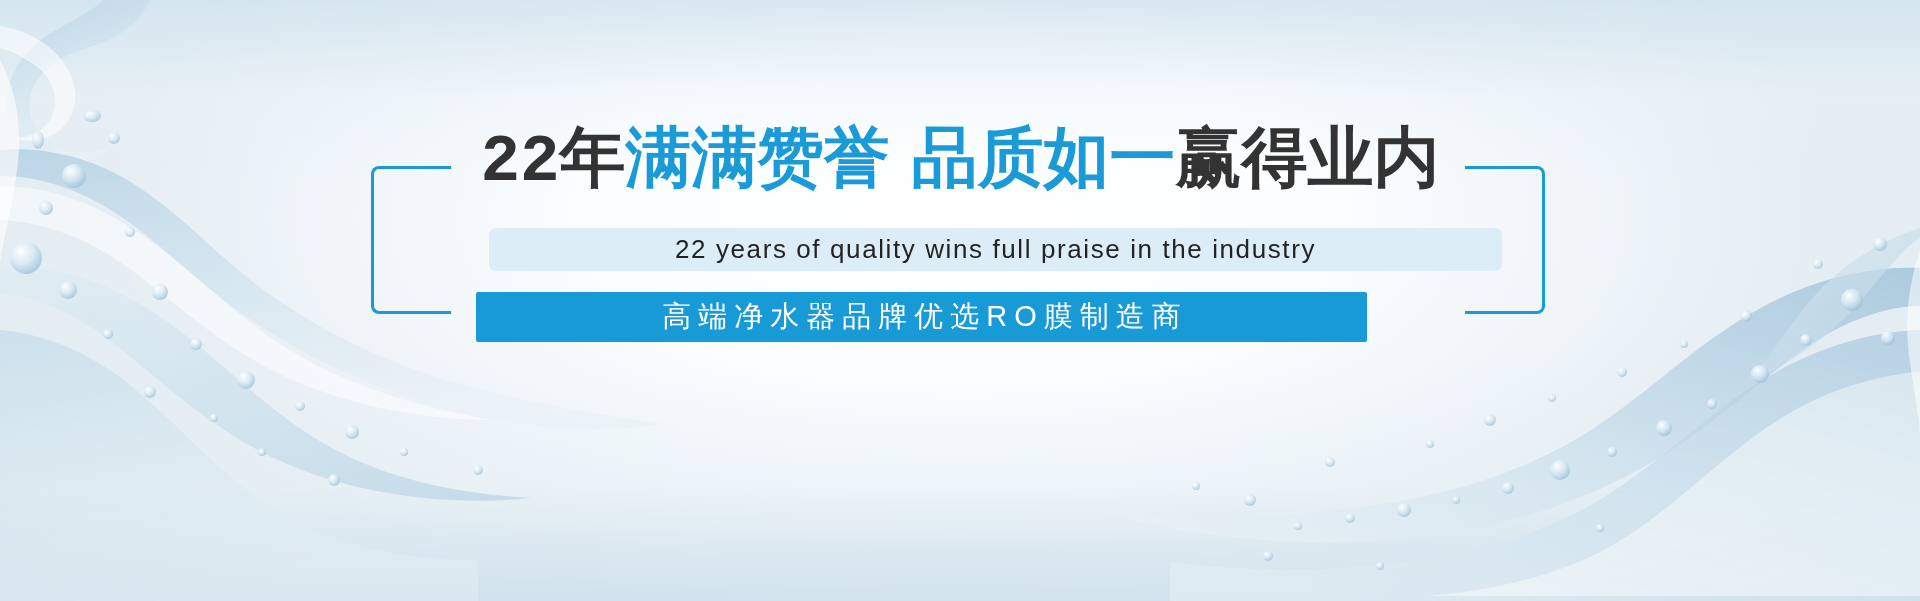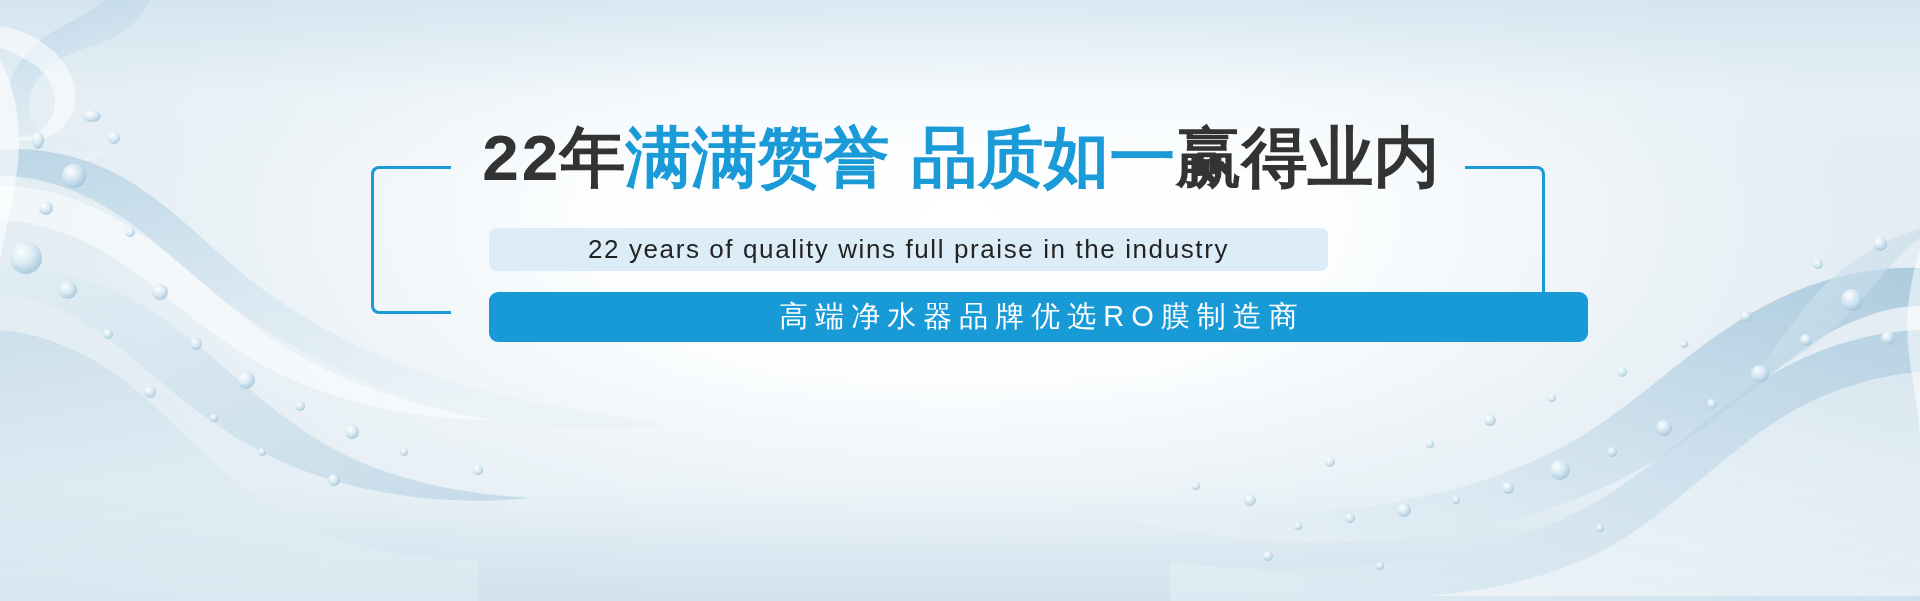--- a/index.html
+++ b/index.html
@@ -88,45 +88,45 @@
   }
   .hl-dark  { color: #333333; font-family: Liberation Mono, monospace; }
   .hl-blue  { color: #1a9bd7; }
   .hl-gap   { display: inline-block; width: 22px; }
 
   
   .subtitle-pill {
     position: absolute;
     left: 489px;
     top: 228px;
-    width: 839px;
+    width: 1013px;
     height: 43px;
     background: #dcedf7;
     border-radius: 7px;
     display: flex;
     align-items: center;
     justify-content: center;
   }
   .subtitle-text {
     font-size: 26px;
     font-weight: 500;
     color: #232323;
     letter-spacing: 1.6px;
     white-space: nowrap;
   }
 
   
   .cta-pill {
     position: absolute;
-    left: 489px;
+    left: 476px;
     top: 292px;
-    width: 1099px;
+    width: 891px;
     height: 50px;
     background: #189ad6;
-    border-radius: 9px;
+    border-radius: 2px;
     display: flex;
     align-items: center;
     justify-content: center;
   }
   .cta-text {
     font-size: 29px;
     font-weight: 400;
     color: #ffffff;
     letter-spacing: 7px;
     text-indent: 7px;

